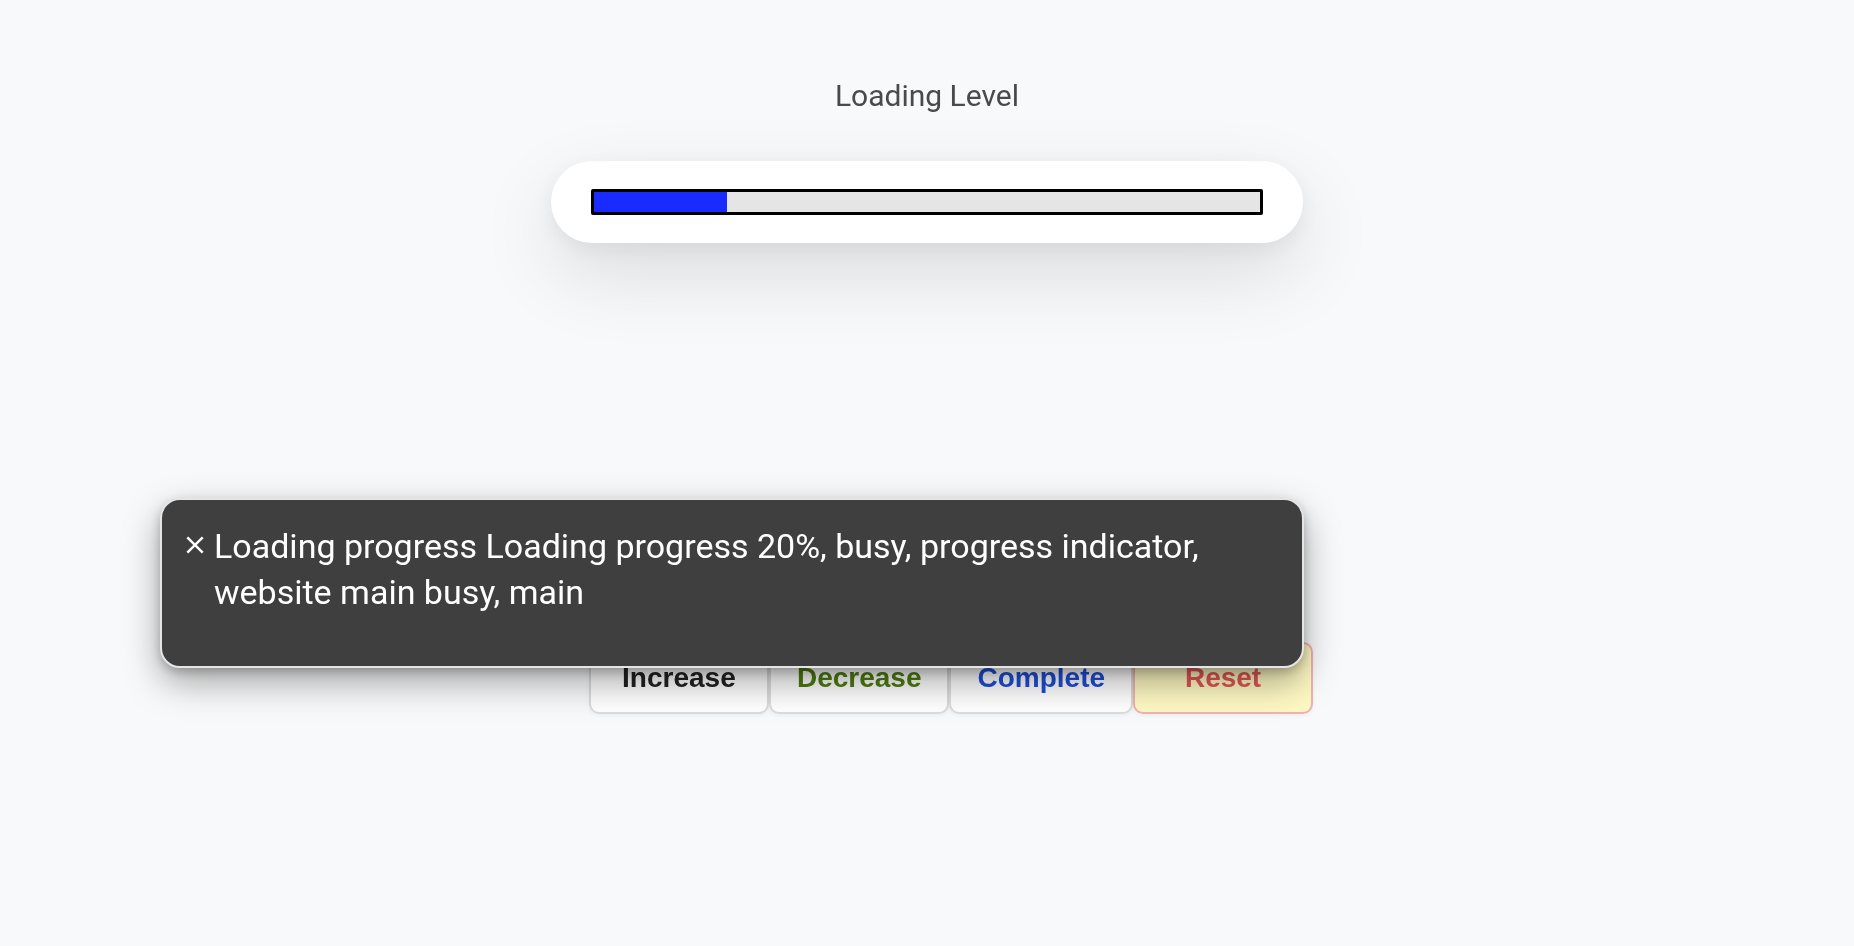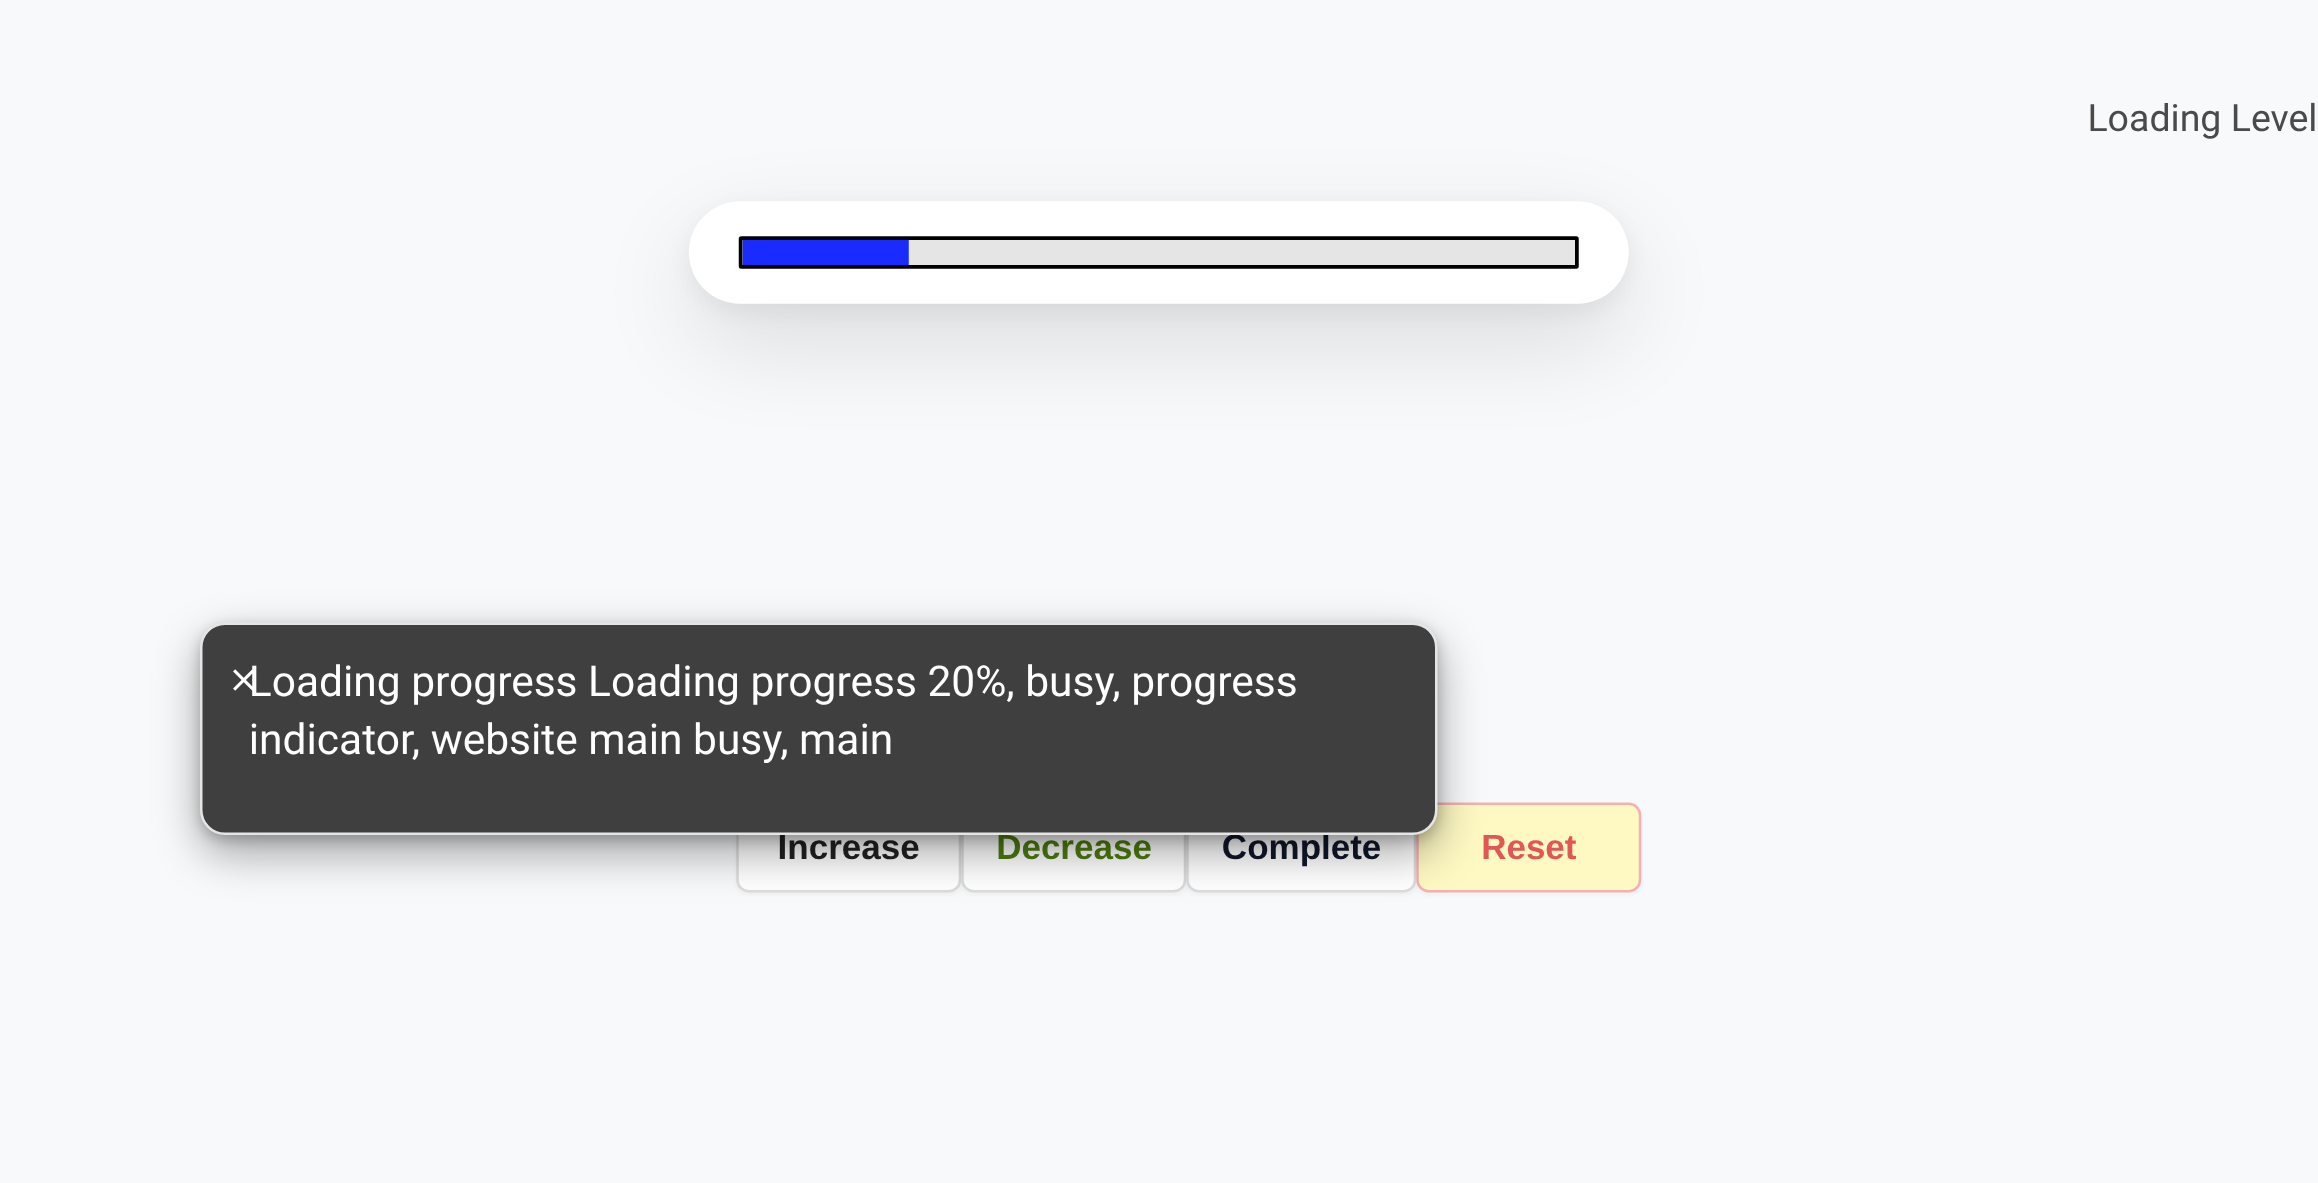--- a/index.html
+++ b/index.html
@@ -9,21 +9,21 @@
   }
   body {
     font-family: -apple-system, BlinkMacSystemFont, "Segoe UI", Roboto, Helvetica, Arial, sans-serif;
     background: #f8f9fa;
     width: 1854px;
     height: 946px;
     position: relative;
     overflow: hidden;
   }
   .title {
-    text-align: right;
+    text-align: center;
     font-size: 30px;
     color: #4a4a4a;
     font-weight: 400;
     margin-top: 78px;
   }
   .progress-card {
     width: 752px;
     margin: 48px auto 0;
     background: #fff;
     border-radius: 52px;
@@ -58,35 +58,35 @@
     border: 2px solid #dcdcdc;
     border-radius: 10px;
     background: #fff;
     cursor: pointer;
     min-width: 180px;
     text-align: center;
     box-shadow: 0 2px 4px rgba(0,0,0,0.04);
   }
   .btn.increase { color: #222; }
   .btn.decrease { color: #4d7c0f; }
-  .btn.complete { color: #0f172a; }
+  .btn.complete { color: #1d4ed8; }
   .btn.reset {
     color: #e25656;
     border: 2px solid #f3b1b1;
     background: #fef9c3;
   }
   .tooltip {
     position: absolute;
     left: 160px;
     top: 498px;
-    width: 990px;
+    width: 1144px;
     background: #3f3f3f;
     border: 2px solid #e5e5e5;
     border-radius: 20px;
-    padding: 24px 34px 50px 37px;
+    padding: 24px 34px 50px 52px;
     color: #fff;
     font-size: 34px;
     line-height: 1.35;
     box-shadow: 0 14px 36px rgba(0,0,0,0.35), 0 4px 10px rgba(0,0,0,0.2);
   }
   .tooltip .close {
     position: absolute;
     left: 22px;
     top: 22px;
     width: 22px;

